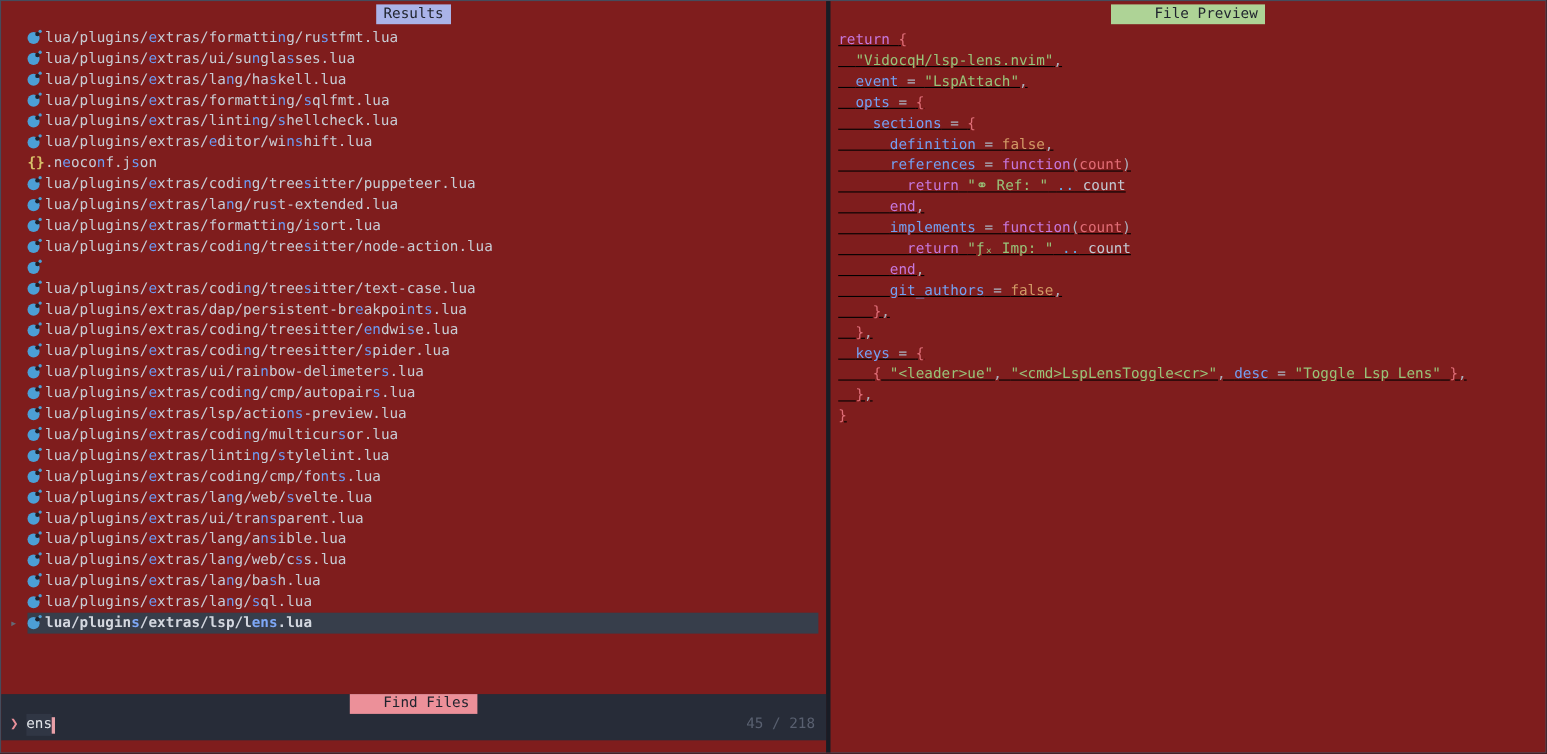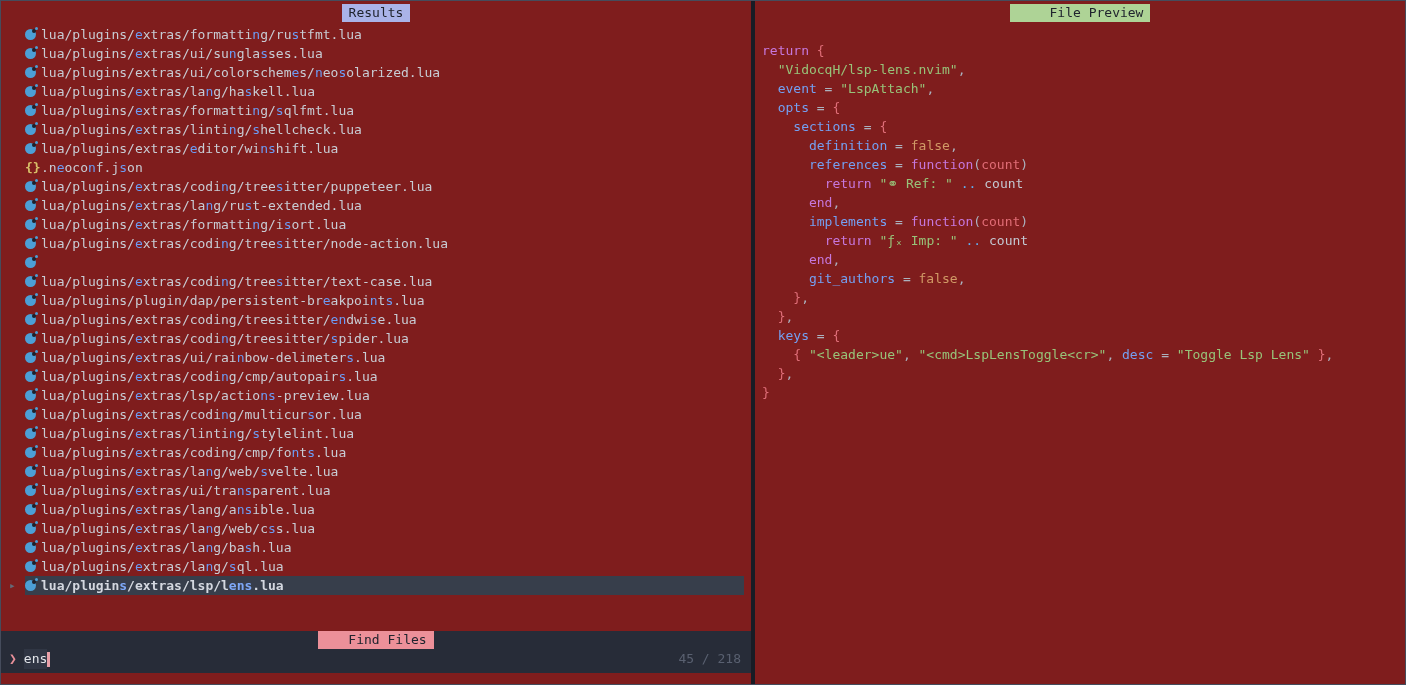--- a/index.html
+++ b/index.html
@@ -41,21 +41,21 @@
     content:""; position:absolute; width:4px; height:4px; border-radius:50%;
     background:#1d222c; top:0px; right:0px;
   }
   .lua-icon::after { 
     content:""; position:absolute; width:3px; height:3px; border-radius:50%;
     background:#4c9fd6; top:-2px; right:-2px;
   }
   .json-icon { color:#d8c069; margin-right:5px; width:11px; flex:none; font-weight:bold; }
 
   
-  .code { position:absolute; top:40px; left:761px; white-space:pre; line-height:19px; }
+  .code { position:absolute; top:26px; left:761px; white-space:pre; line-height:19px;text-decoration:underline; }
   .code-line { height:19px; }
   .tok-kw    { color:#c678dd; }
   .tok-id    { color:#74a0f2; }
   .tok-str   { color:#98c379; }
   .tok-bool  { color:#d19a66; }
   .tok-param { color:#e06c75; }
   .tok-brace { color:#df6e78; }
   .tok-punc  { color:#abb2bf; }
   .tok-op    { color:#61afef; }
   .tok-fg    { color:#c3c8d2; }
@@ -82,24 +82,20 @@
       <div class="row">
         <span class="lua-icon"></span>
         <span class="path"><span>lua/plugins/</span><span class="hl">e</span><span>xtras/formatti</span><span class="hl">n</span><span>g/ru</span><span class="hl">s</span><span>tfmt.lua</span></span>
       </div>
       <div class="row">
         <span class="lua-icon"></span>
         <span class="path"><span>lua/plugins/</span><span class="hl">e</span><span>xtras/ui/su</span><span class="hl">n</span><span>gla</span><span class="hl">s</span><span>ses.lua</span></span>
       </div>
       <div class="row">
         <span class="lua-icon"></span>
-        <span class="path"><span>lua/plugins/extras/ui/colorschem</span><span class="hl">e</span><span>s/</span><span class="hl">n</span><span>eo</span><span class="hl">s</span><span>olarized.lua</span></span>
-      </div>
-      <div class="row">
-        <span class="lua-icon"></span>
         <span class="path"><span>lua/plugins/</span><span class="hl">e</span><span>xtras/la</span><span class="hl">n</span><span>g/ha</span><span class="hl">s</span><span>kell.lua</span></span>
       </div>
       <div class="row">
         <span class="lua-icon"></span>
         <span class="path"><span>lua/plugins/</span><span class="hl">e</span><span>xtras/formatti</span><span class="hl">n</span><span>g/</span><span class="hl">s</span><span>qlfmt.lua</span></span>
       </div>
       <div class="row">
         <span class="lua-icon"></span>
         <span class="path"><span>lua/plugins/</span><span class="hl">e</span><span>xtras/linti</span><span class="hl">n</span><span>g/</span><span class="hl">s</span><span>hellcheck.lua</span></span>
       </div>
@@ -129,21 +125,21 @@
       </div>
       <div class="row">
         <span class="lua-icon"></span>
       </div>
       <div class="row">
         <span class="lua-icon"></span>
         <span class="path"><span>lua/plugins/</span><span class="hl">e</span><span>xtras/codi</span><span class="hl">n</span><span>g/tree</span><span class="hl">s</span><span>itter/text-case.lua</span></span>
       </div>
       <div class="row">
         <span class="lua-icon"></span>
-        <span class="path"><span>lua/plugins/plugin/dap/persistent-br</span><span class="hl">e</span><span>akpoi</span><span class="hl">n</span><span>t</span><span class="hl">s</span><span>.lua</span></span>
+        <span class="path"><span>lua/plugins/extras/dap/persistent-br</span><span class="hl">e</span><span>akpoi</span><span class="hl">n</span><span>t</span><span class="hl">s</span><span>.lua</span></span>
       </div>
       <div class="row">
         <span class="lua-icon"></span>
         <span class="path"><span>lua/plugins/extras/coding/treesitter/</span><span class="hl">en</span><span>dwi</span><span class="hl">s</span><span>e.lua</span></span>
       </div>
       <div class="row">
         <span class="lua-icon"></span>
         <span class="path"><span>lua/plugins/</span><span class="hl">e</span><span>xtras/codi</span><span class="hl">n</span><span>g/treesitter/</span><span class="hl">s</span><span>pider.lua</span></span>
       </div>
       <div class="row">

